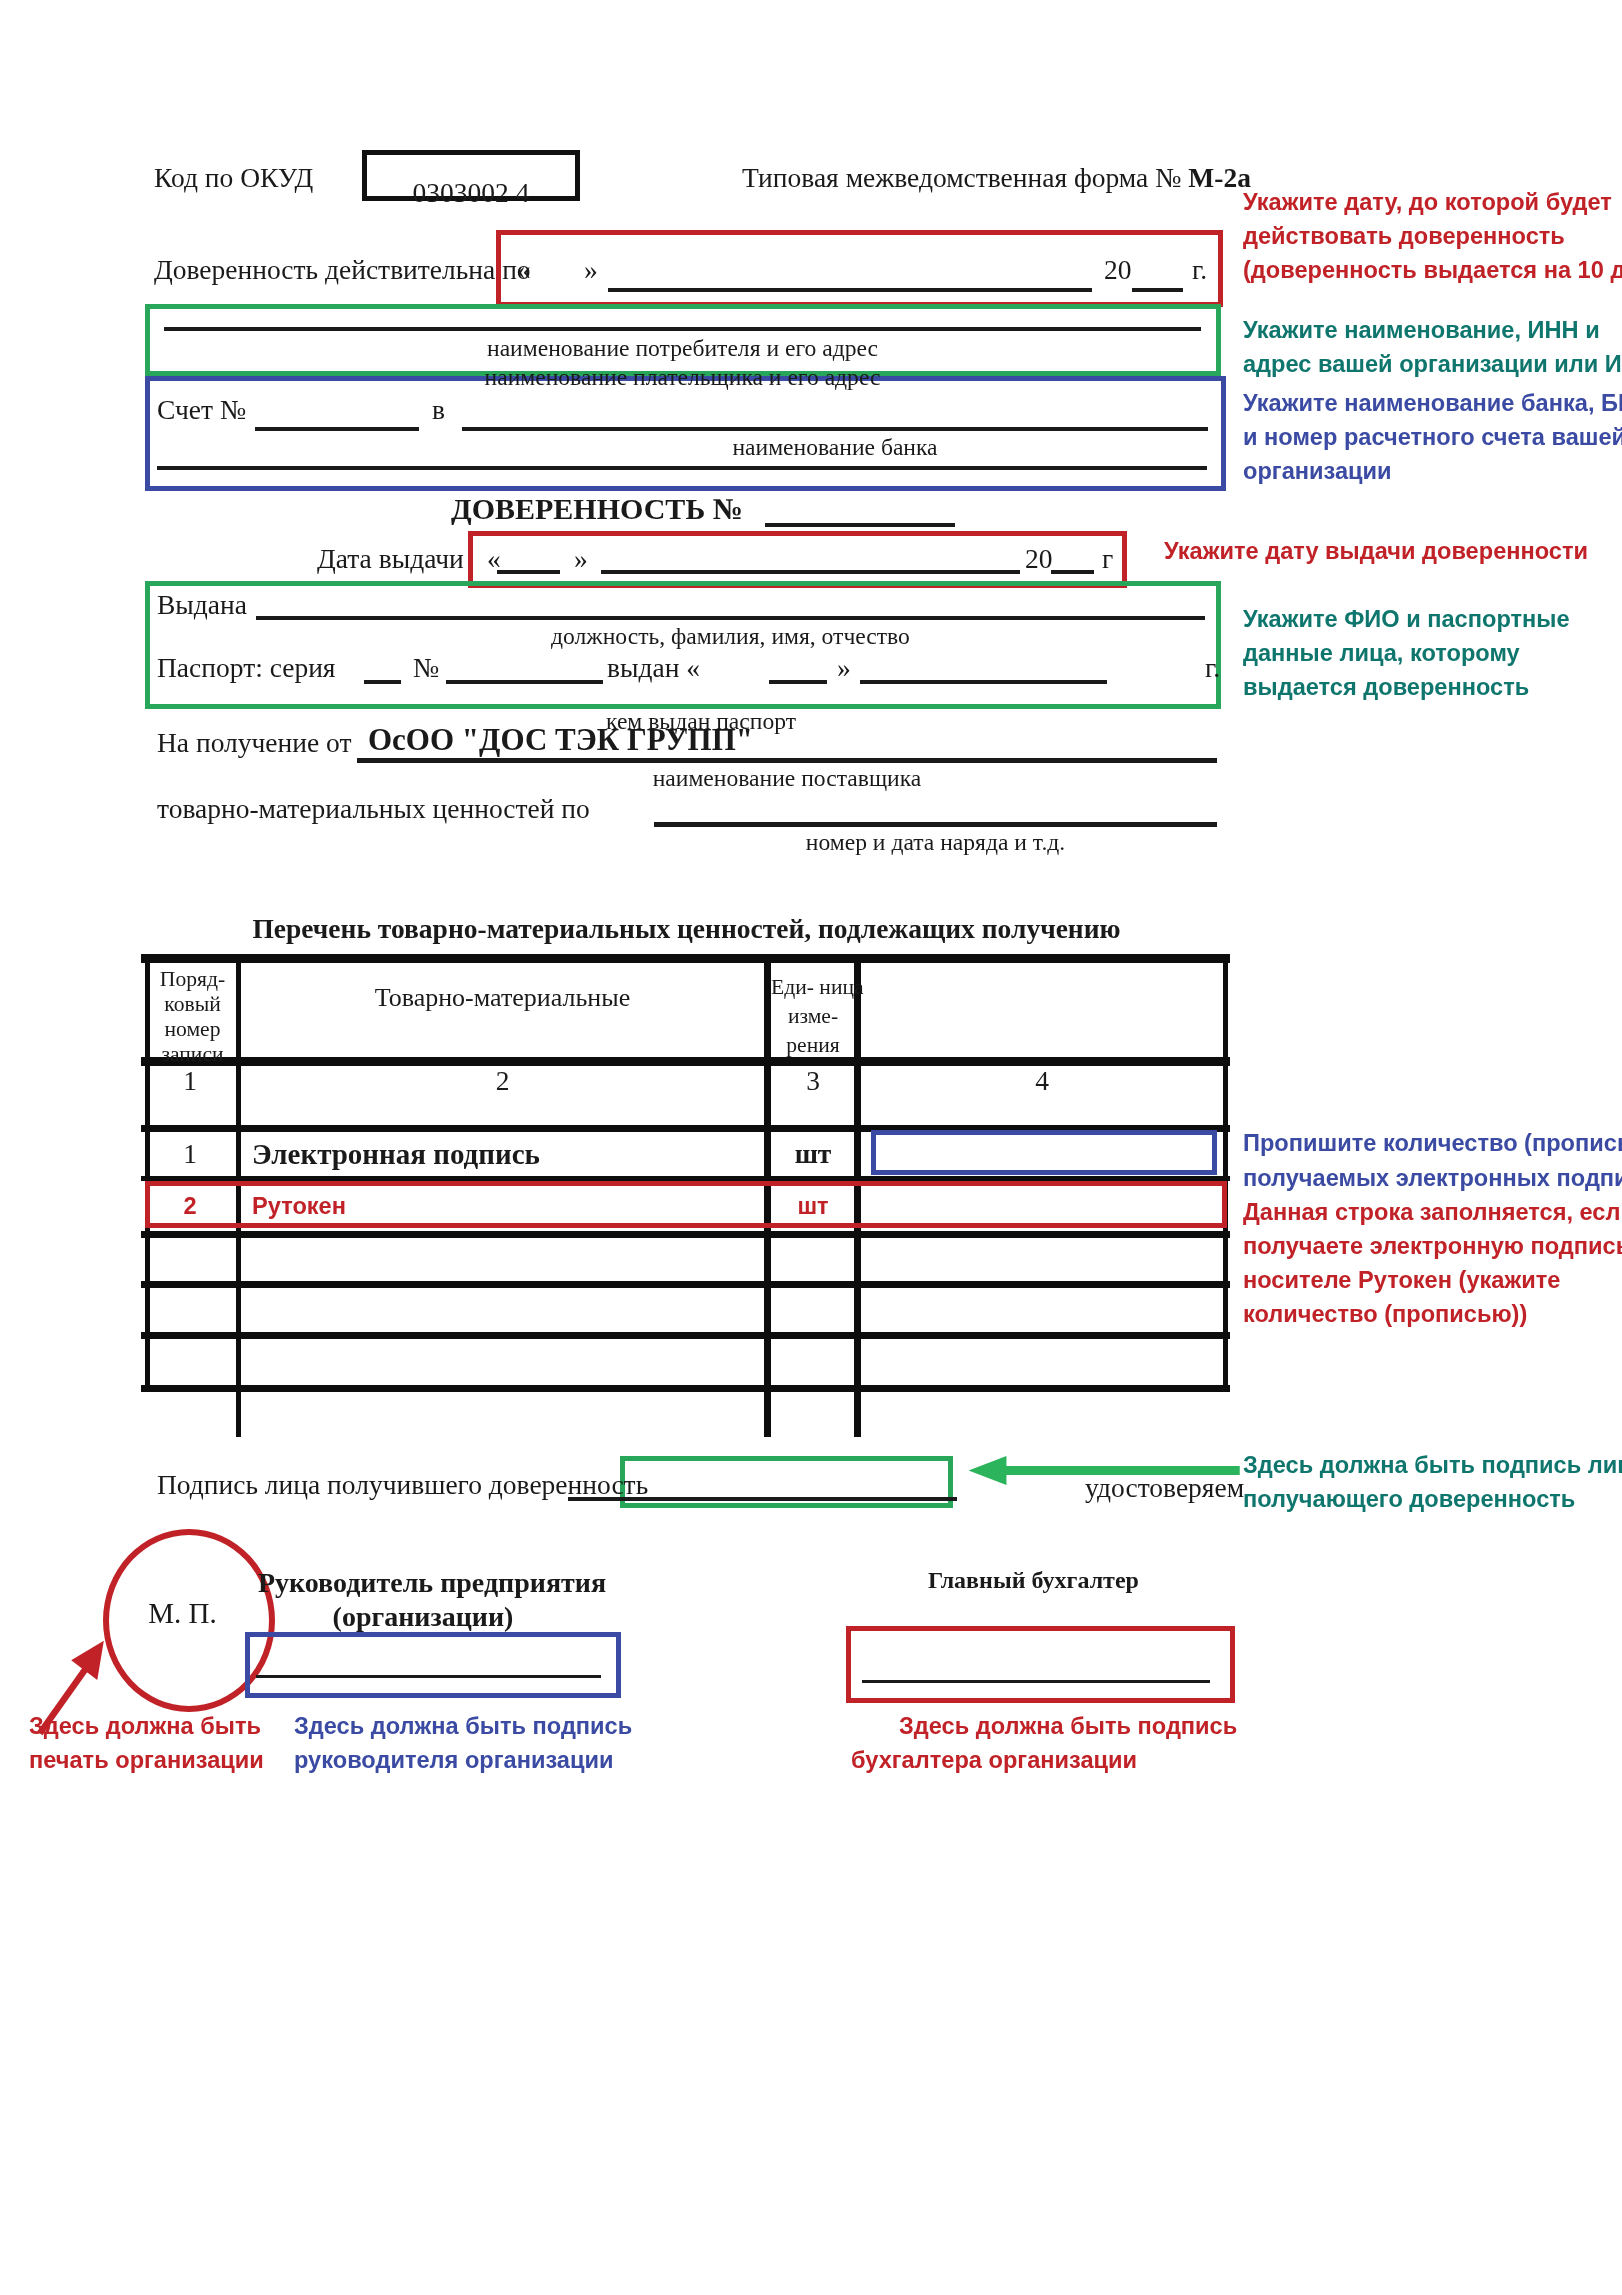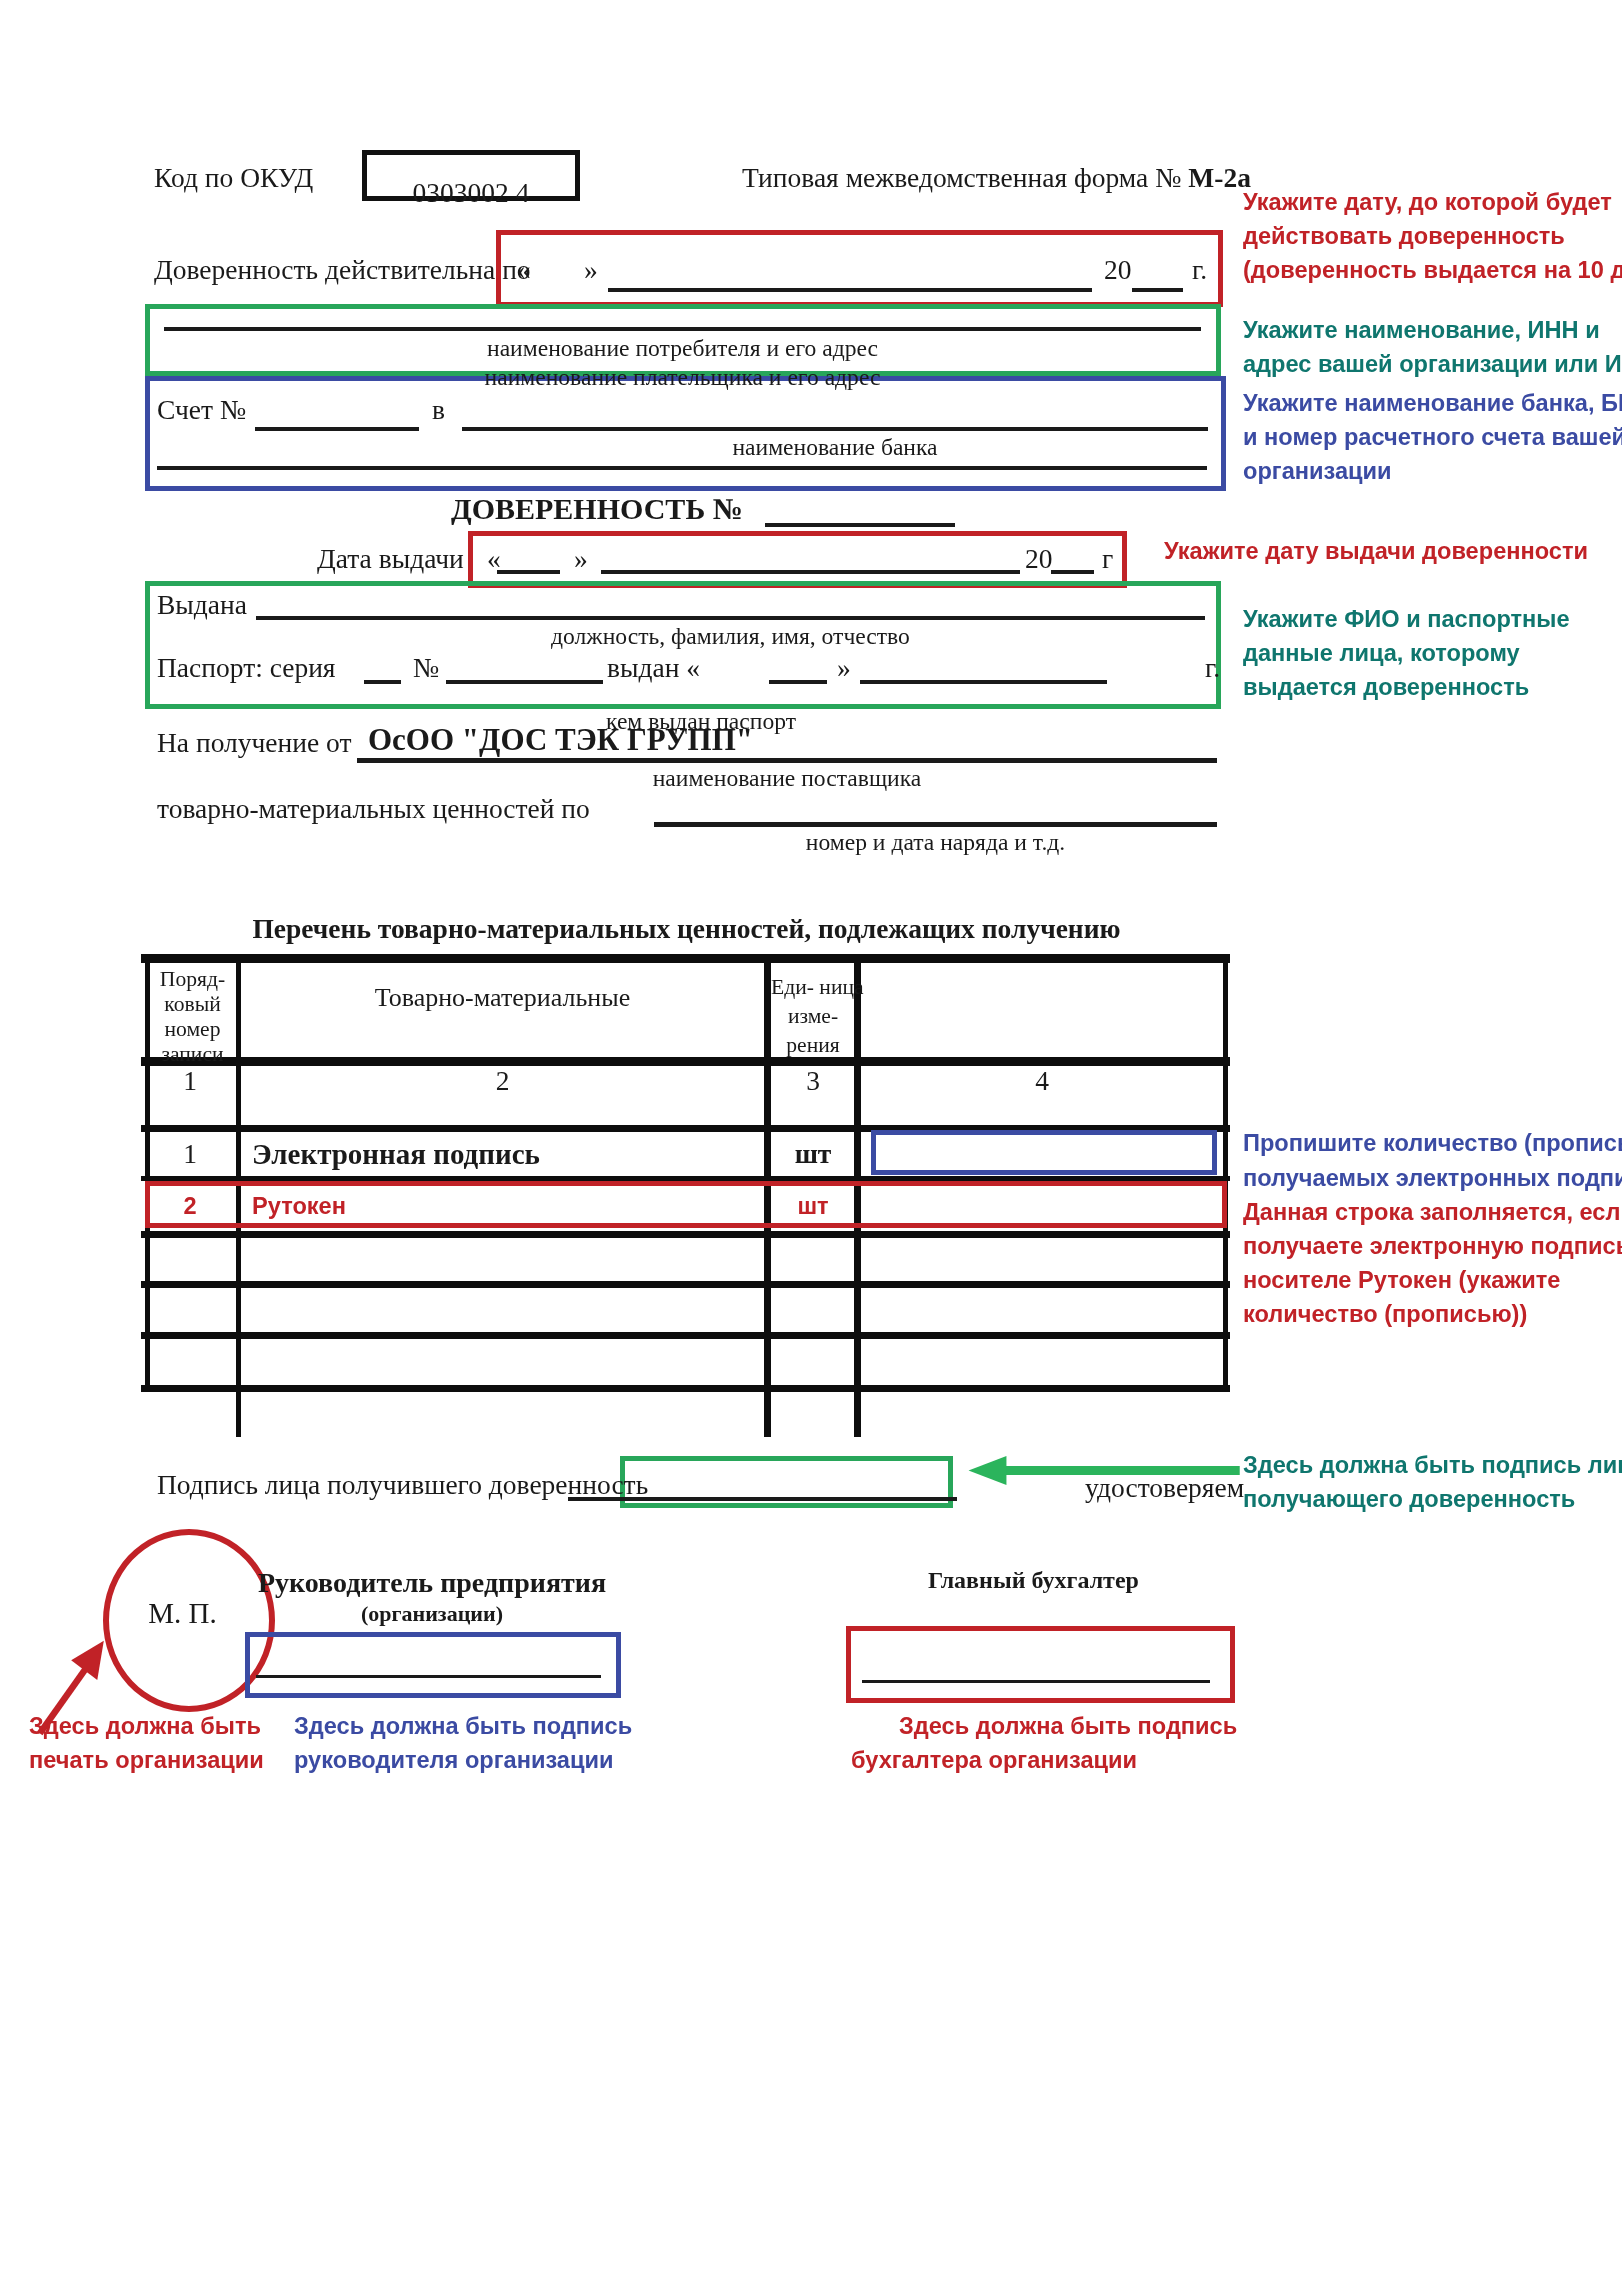--- a/index.html
+++ b/index.html
@@ -172,21 +172,21 @@
   </svg>
   <div class="abs ftext" style="left:1085px;top:1472px;">удостоверяем</div>
 
   <div class="abs ann ann-green" style="left:1243px;top:1448px;">Здесь должна быть подпись лица,</div>
   <div class="abs ann ann-green" style="left:1243px;top:1482px;">получающего доверенность</div>
 
   <div class="abs" style="left:103px;top:1529px;width:160px;height:171px;border:6.5px solid #c12227;border-radius:50%;"></div>
   <div class="abs ftext center" style="left:116px;top:1597px;width:133px;font-size:29px;">М. П.</div>
 
   <div class="abs ftext bold center" style="left:249px;top:1567px;width:366px;font-size:28px;">Руководитель предприятия</div>
-  <div class="abs ftext bold center" style="left:249px;top:1601px;width:366px;font-size:22px;">(организации)</div>
+  <div class="abs ftext bold center" style="left:240px;top:1601px;width:366px;font-size:28px;">(организации)</div>
   <div class="bbox" style="left:245px;top:1632px;width:366px;height:56px;"></div>
   <div class="hline" style="left:256px;top:1675px;width:345px;height:3.3px;"></div>
 
   <div class="abs ftext bold center" style="left:844px;top:1567px;width:379px;font-size:24px;">Главный бухгалтер</div>
   <div class="rbox" style="left:846px;top:1626px;width:379px;height:67px;"></div>
   <div class="hline" style="left:862px;top:1680px;width:348px;height:3.3px;"></div>
 
   <svg class="abs" style="left:19.6px;top:1629px;" width="118" height="111" viewBox="0 0 180 170">
     <line x1="30" y1="160" x2="115" y2="40" stroke="#c12227" stroke-width="10"></line>
     <polygon points="128,18 78,48 118,78" fill="#c12227"></polygon>

